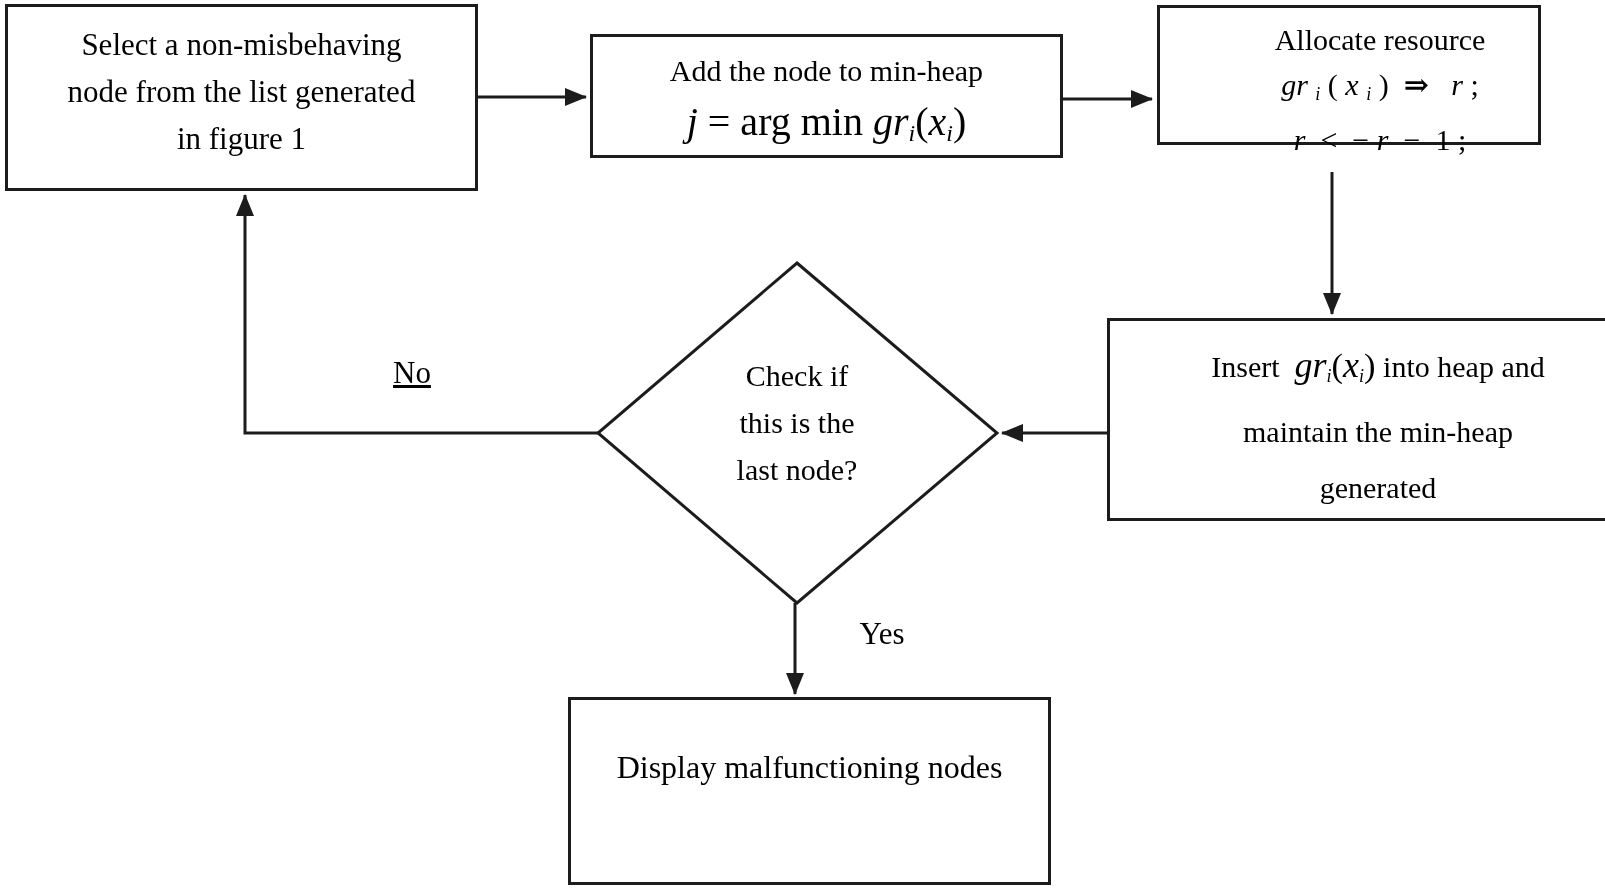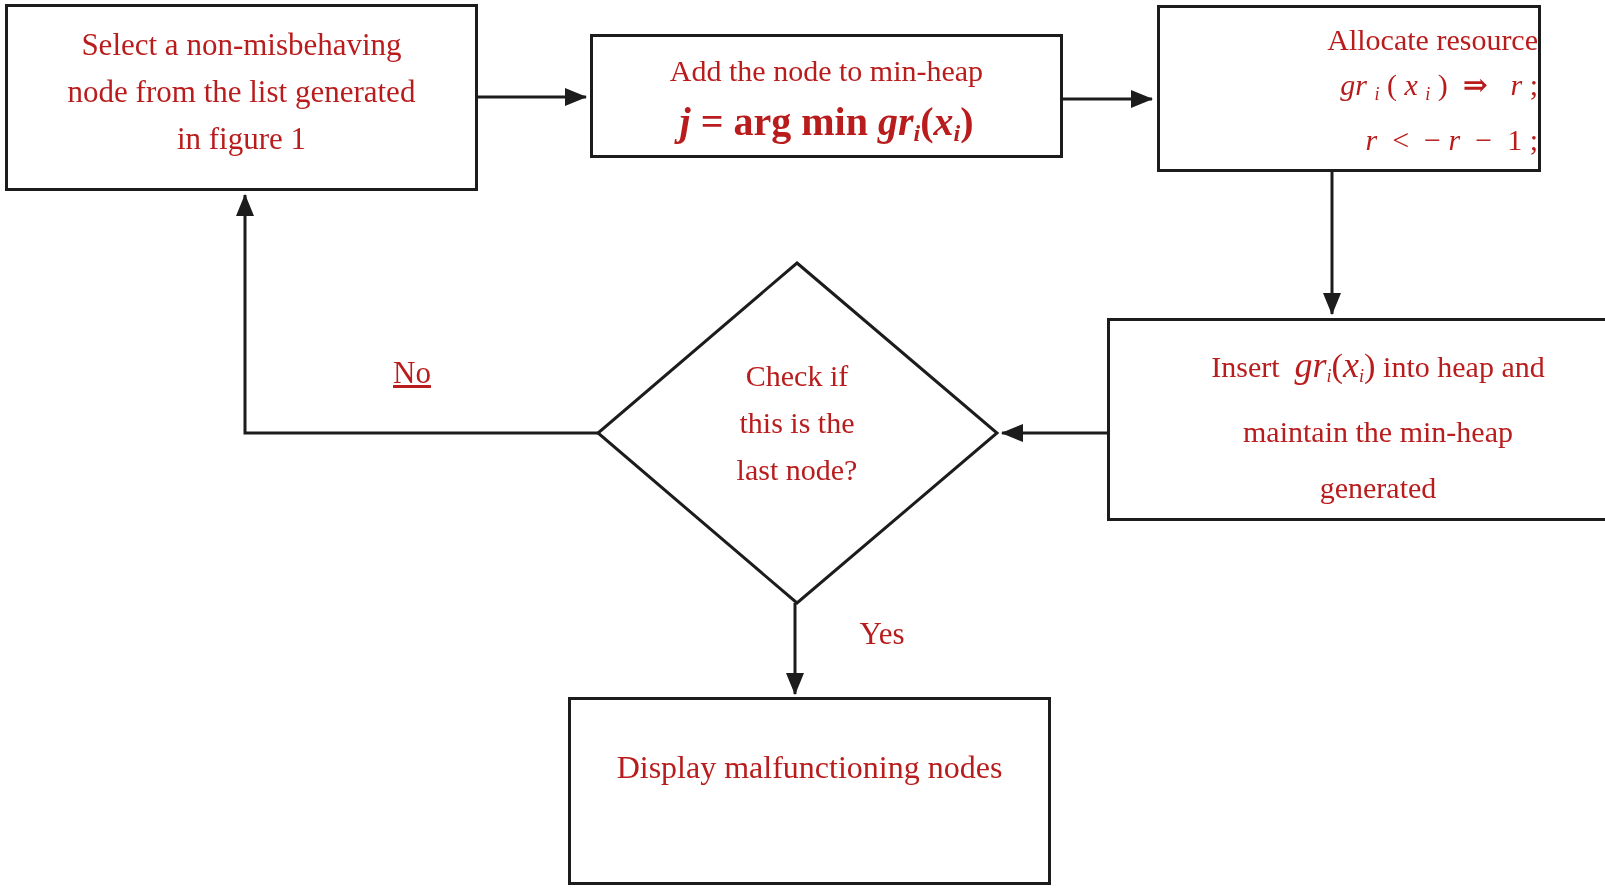--- a/index.html
+++ b/index.html
@@ -1,21 +1,21 @@
 <!DOCTYPE html>
 <html><head>
 <meta charset="utf-8">
 <style>
   html,body{margin:0;padding:0;background:#ffffff;}
   .canvas{
     position:relative;
     width:1605px;height:891px;
     background:#ffffff;
     font-family:"Liberation Serif","DejaVu Serif",serif;
-    color:#b91c1c;
+    color:#000000;
     overflow:hidden;
   }
   svg.wires{position:absolute;left:0;top:0;width:1605px;height:891px;}
   .box{
     position:absolute;
     border:3px solid #1c1c1c;
     background:#ffffff;
     box-sizing:border-box;
     text-align:center;
   }
@@ -25,22 +25,22 @@
   .run-b{font-style:normal;font-weight:bold;}
   .run-i{font-style:italic;}
   .run-isub{font-style:italic;font-size:0.60em;vertical-align:-0.25em;}
   .run-if{font-style:italic;font-size:1.2em;}
   .run-rf{font-style:normal;font-size:1.15em;}
 
   
   #n-select{left:5px;top:4px;width:473px;height:187px;padding-top:14px;font-size:31px;line-height:47px;}
   #n-add{left:590px;top:34px;width:473px;height:124px;padding-top:12px;font-size:30px;}
   #n-add .t-line{line-height:44px;}
-  #n-add .f-line{font-size:40px;line-height:58px;font-weight:bold;}
-  #n-alloc{left:1157px;top:5px;width:384px;height:167px;text-align:right;padding:9px 0 0 62px;font-size:30px;line-height:45px;}
+  #n-add .f-line{font-size:40px;line-height:58px;}
+  #n-alloc{left:1157px;top:5px;width:384px;height:140px;text-align:center;padding:9px 0 0 62px;font-size:30px;line-height:45px;}
   #n-insert{left:1107px;top:318px;width:542px;height:203px;padding-top:16px;font-size:30px;line-height:56px;}
   #n-display{left:568px;top:697px;width:483px;height:188px;padding-top:44px;font-size:32px;line-height:46px;}
   .diamond-text{
     position:absolute;left:672px;top:352px;width:250px;
     text-align:center;font-size:30px;line-height:47px;
   }
   .edge-label{
     position:absolute;width:110px;text-align:center;
     font-size:31px;line-height:42px;
   }

